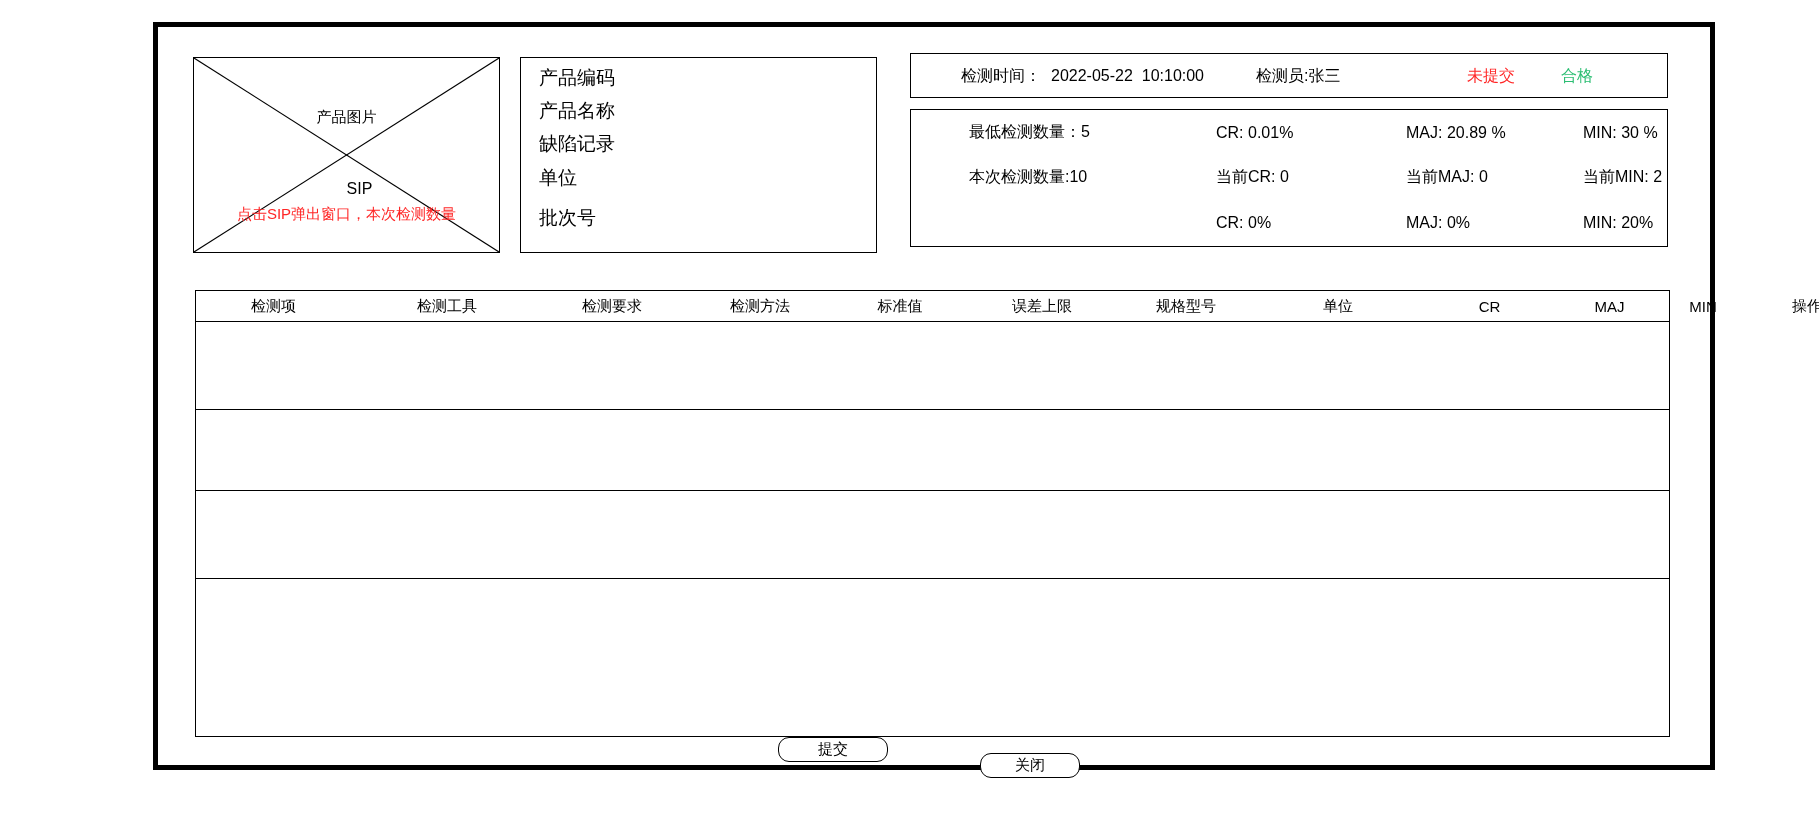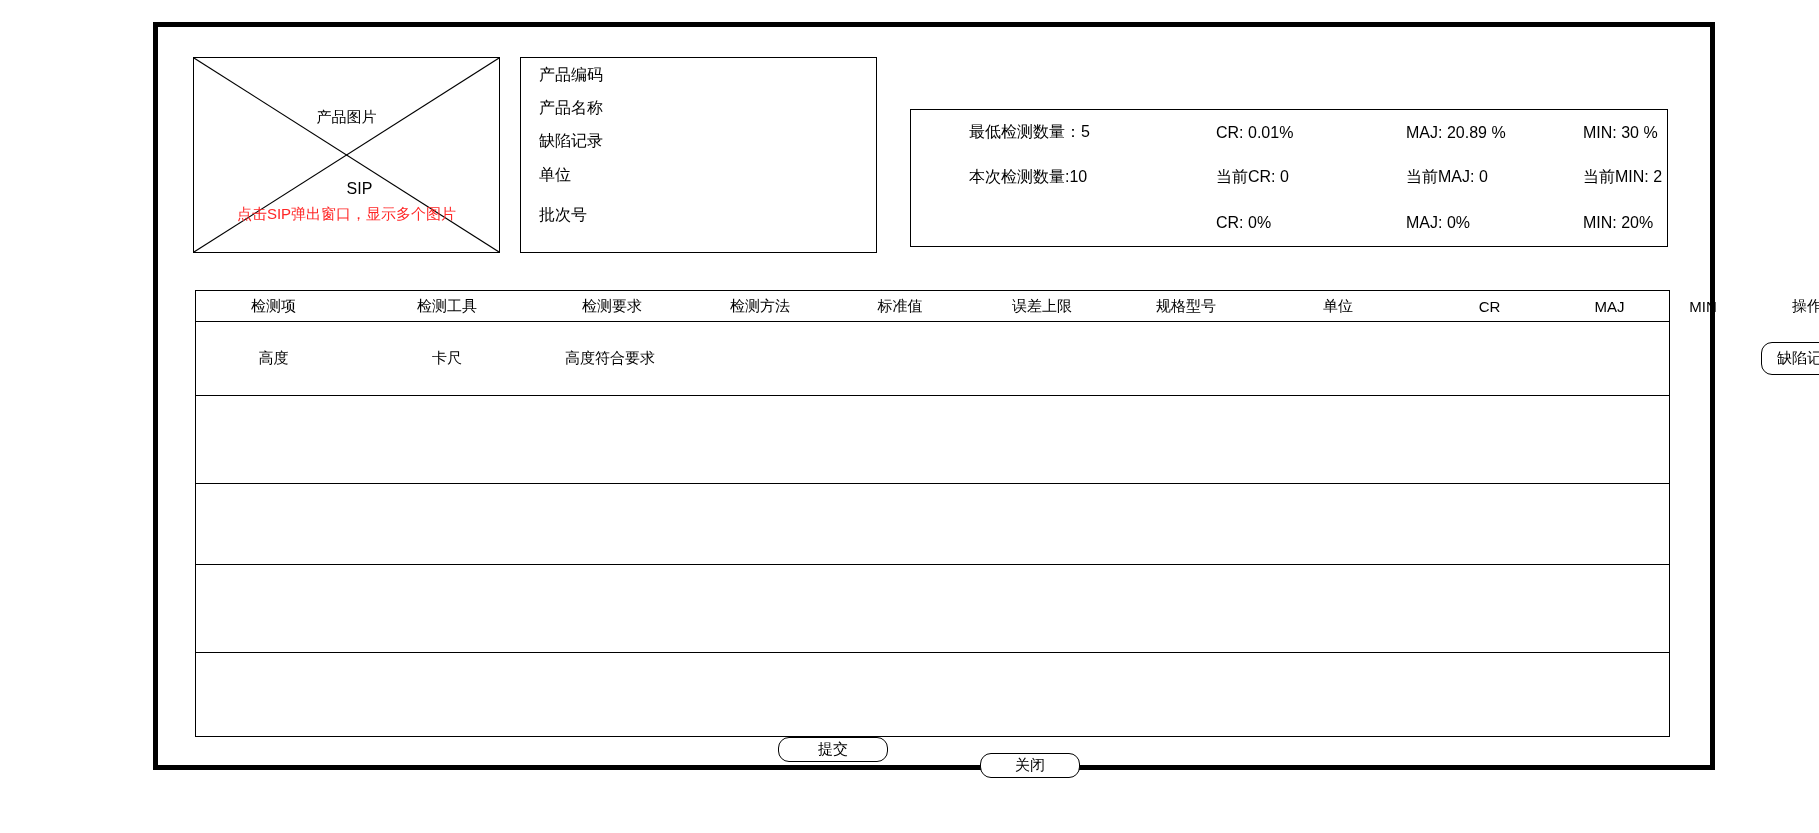--- a/index.html
+++ b/index.html
@@ -12,21 +12,21 @@
   .image-box { position:absolute; left:35px; top:30px; width:307px; height:196px;
                border:1px solid #000; }
   .image-box svg { position:absolute; left:0; top:0; width:100%; height:100%; }
   .img-title { position:absolute; top:50px; left:0; width:100%; text-align:center; font-size:15px; }
   .img-sip   { position:absolute; top:122px; left:13px; width:100%; text-align:center; font-size:16px; }
   .img-note  { position:absolute; top:147px; left:0; width:100%; text-align:center;
                font-size:15px; color:var(--red,#ff2626); }
 
   
   .form-box { position:absolute; left:362px; top:30px; width:357px; height:196px;
-              border:1px solid #000; font-size:16px; }
+              border:1px solid #000; font-size:19px; }
   .form-label { position:absolute; left:18px; }
   .form-label:nth-of-type(1){ top:7px; }
   .form-label:nth-of-type(2){ top:40px; }
   .form-label:nth-of-type(3){ top:73px; }
   .form-label:nth-of-type(4){ top:107px; }
   .form-label:nth-of-type(5){ top:147px; }
 
   
   .meta-box { position:absolute; left:752px; top:26px; width:758px; height:45px;
               border:1px solid #000; font-size:16px; }
@@ -75,31 +75,38 @@
 
 <div class="frame">
 
   <div class="image-box">
     <svg viewBox="0 0 100 100" preserveAspectRatio="none">
       <line x1="0" y1="0" x2="100" y2="100" stroke="#000" stroke-width="0.5"></line>
       <line x1="0" y1="100" x2="100" y2="0" stroke="#000" stroke-width="0.5"></line>
     </svg>
     <div class="img-title">产品图片</div>
     <div class="img-sip">SIP</div>
-    <div class="img-note">点击SIP弹出窗口，显示多个图片</div>
+    <div class="img-note">点击SIP弹出窗口，本次检测数量</div>
   </div>
 
   <div class="form-box">
     <div class="form-label">产品编码</div>
     <div class="form-label">产品名称</div>
     <div class="form-label">缺陷记录</div>
     <div class="form-label">单位</div>
     <div class="form-label">批次号</div>
   </div>
 
+  <div class="meta-box">
+    <span class="m-time-label">检测时间：</span>
+    <span class="m-time-value">2022-05-22  10:10:00</span>
+    <span class="m-inspector">检测员:张三</span>
+    <span class="m-unsubmitted">未提交</span>
+    <span class="m-result">合格</span>
+  </div>
 
   <div class="stats-box">
     <div>最低检测数量：5</div>
     <div>CR: 0.01%</div>
     <div>MAJ: 20.89 %</div>
     <div>MIN: 30 %</div>
     <div>本次检测数量:10</div>
     <div>当前CR: 0</div>
     <div>当前MAJ: 0</div>
     <div>当前MIN: 2</div>
@@ -118,36 +125,20 @@
       <div class="tc c4">标准值</div>
       <div class="tc c5">误差上限</div>
       <div class="tc c6">规格型号</div>
       <div class="tc c7">单位</div>
       <div class="tc c8">CR</div>
       <div class="tc c9">MAJ</div>
       <div class="tc c10">MIN</div>
       <div class="tc c11">操作</div>
     </div>
 
-    <div class="trow tr1">
-      <div class="tc c0">高度</div>
-      <div class="tc c1">卡尺</div>
-      <div class="tc c2 cell-left">高度符合要求</div>
-      <div class="tc c3"></div>
-      <div class="tc c4"></div>
-      <div class="tc c5"></div>
-      <div class="tc c6"></div>
-      <div class="tc c7"></div>
-      <div class="tc c8"></div>
-      <div class="tc c9"></div>
-      <div class="tc c10"></div>
-      <div class="tc c11 action-cell">
-        <button class="wf-btn defect-btn">缺陷记录</button>
-      </div>
-    </div>
 
     <div class="trow tempty1"></div>
     <div class="trow tempty2"></div>
     <div class="trow tempty3"></div>
     <div class="trow tempty4"></div>
   </div>
 
   <button class="wf-btn btn-submit">提交</button>
   <button class="wf-btn btn-close">关闭</button>
 

